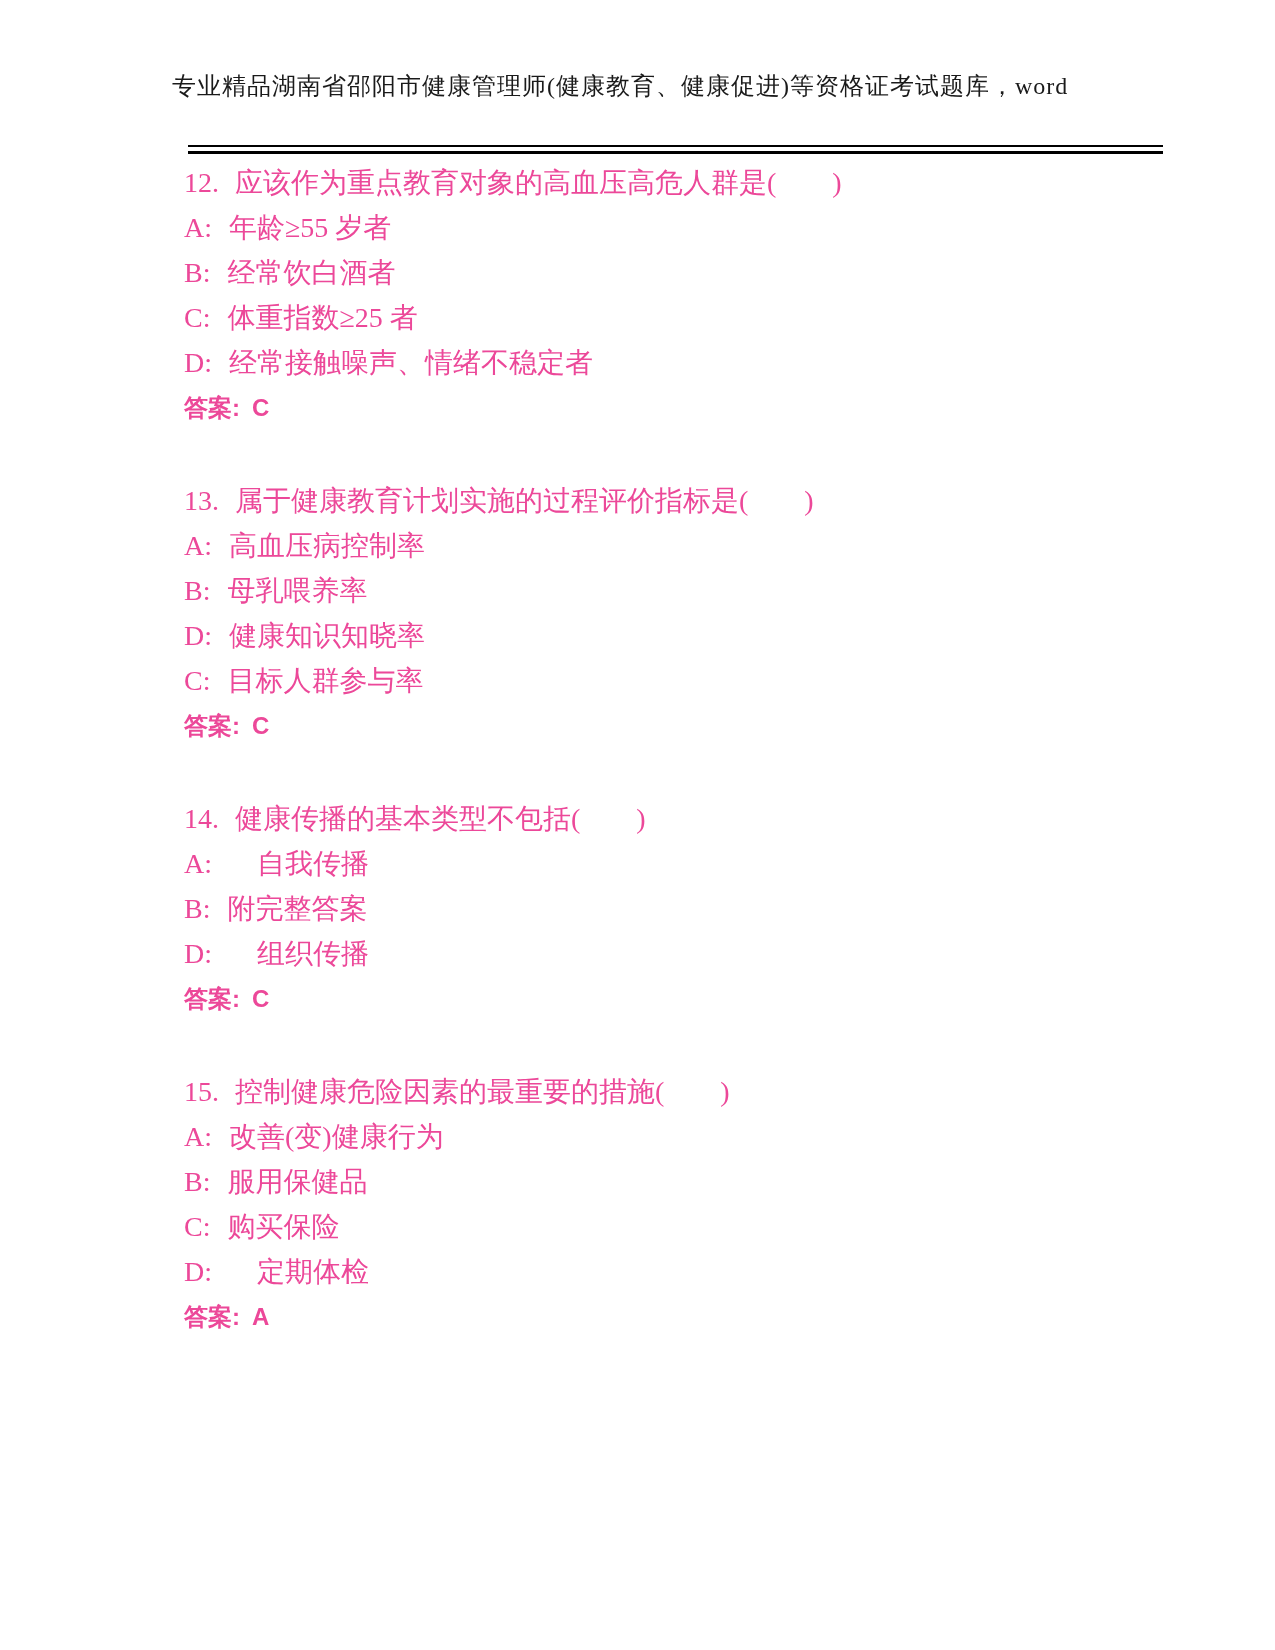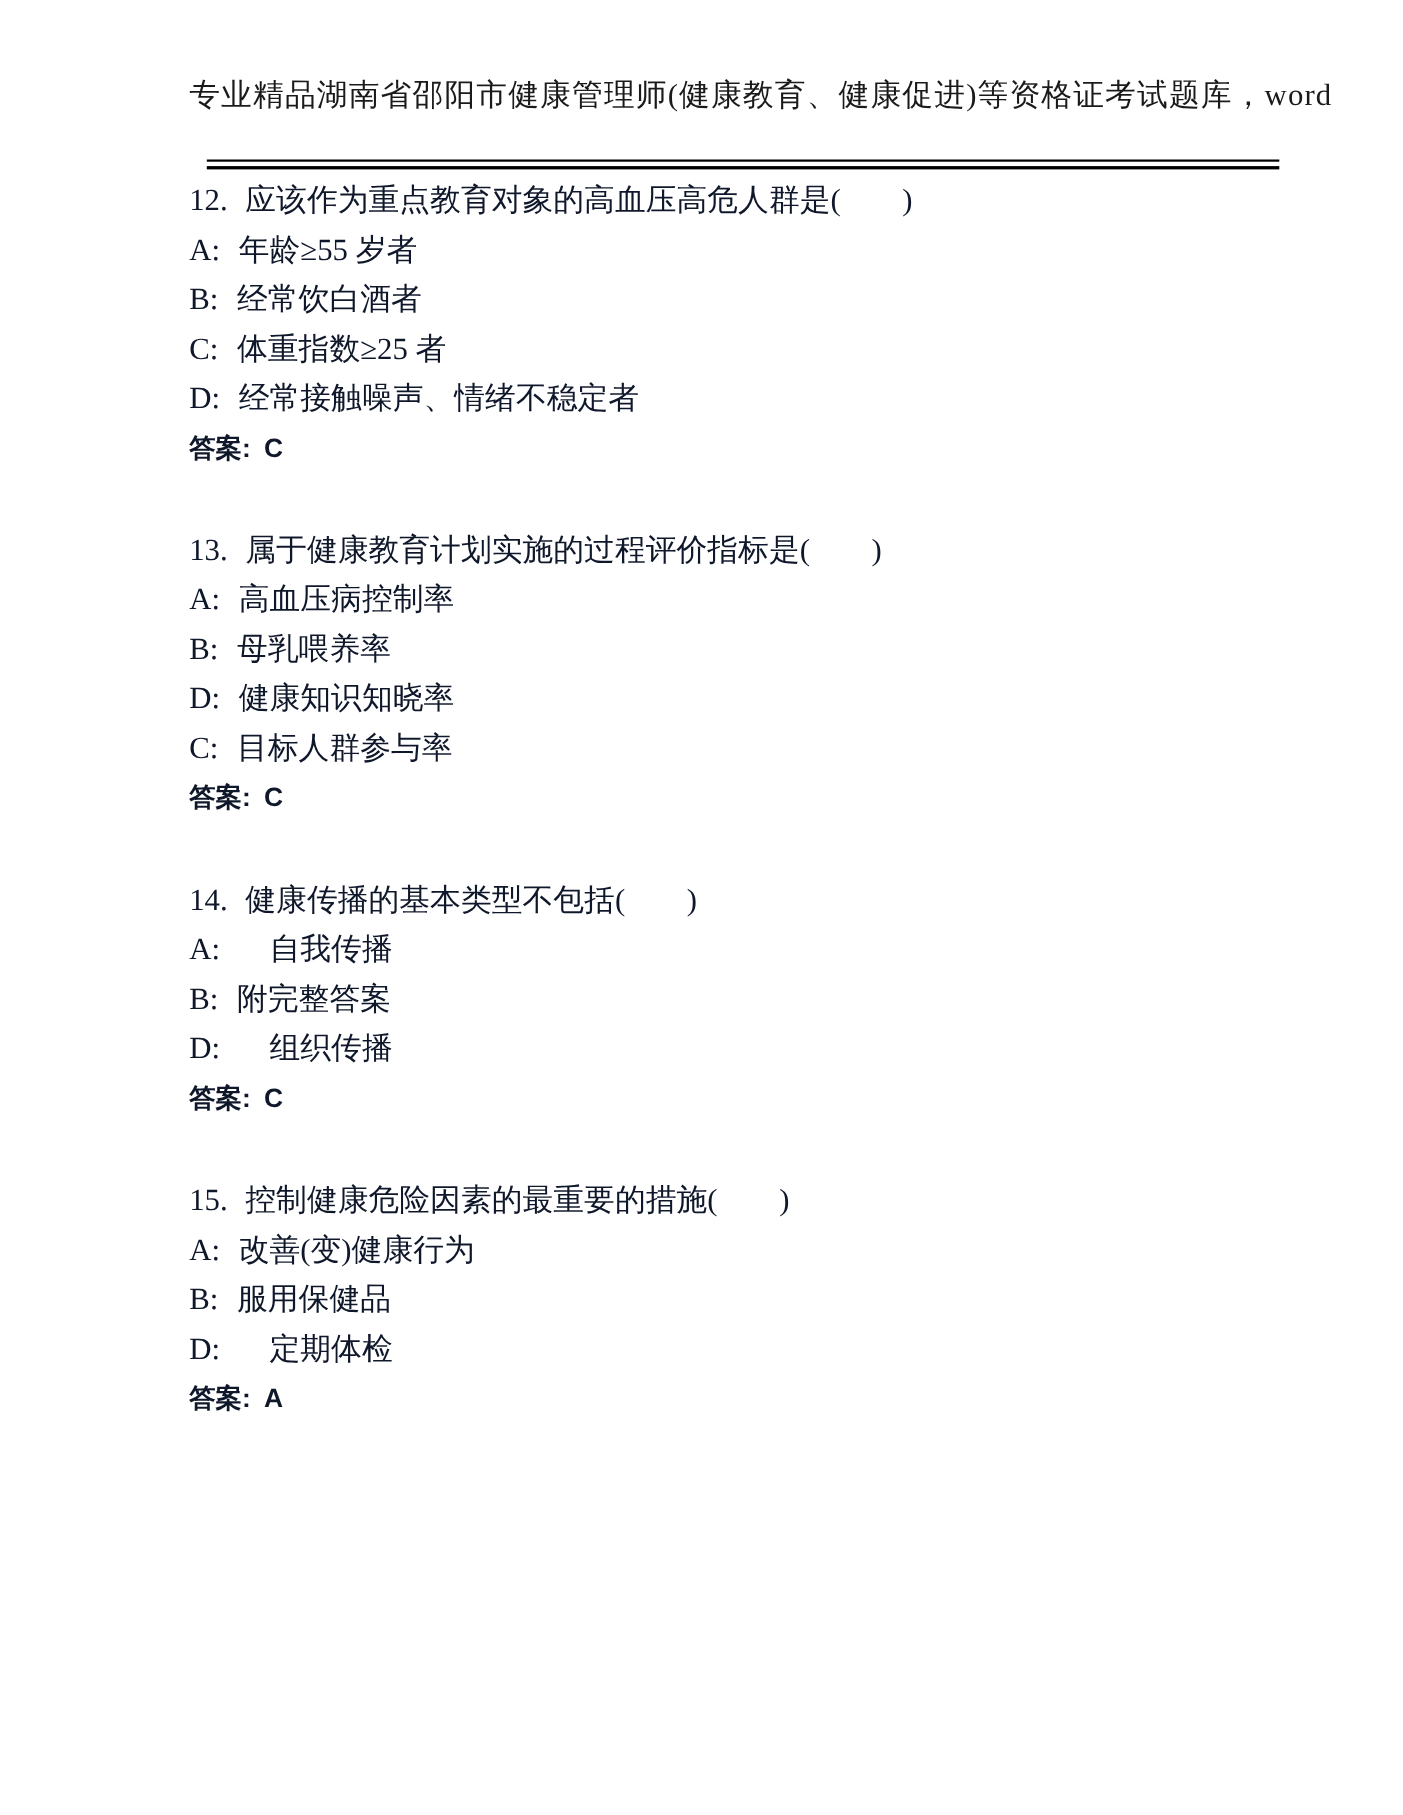--- a/index.html
+++ b/index.html
@@ -14,21 +14,21 @@
     color: #151515;
     font-family: "Liberation Serif", "DejaVu Serif", serif;
   }
   .page {
     box-sizing: border-box;
     width: 1275px;
     height: 1650px;
     padding: 69px 100px 0 172px;
   }
   .header {
-    font-size: 28px;
+    font-size: 24px;
     line-height: 35px;
     letter-spacing: 1px;
     color: #1a1a1a;
   }
   .header .h-line {
     white-space: pre;
   }
   .double-rule {
     margin-top: 41px;
     margin-left: 16px;
@@ -41,21 +41,22 @@
     margin-top: 6px;
   }
   .question {
     margin-bottom: 48px;
   }
   .q-line {
     font-size: 28px;
     line-height: 45px;
     height: 45px;
     white-space: pre;
-    color: #0f172a;
+    color: #ec4899;
+    margin-left: 12px;
   }
   .q-number {
     display: inline-block;
     margin-right: 16px;
     letter-spacing: 0;
   }
   .opt-label {
     display: inline-block;
     margin-right: 17px;
     letter-spacing: 0;
@@ -109,18 +110,19 @@
       <div class="q-line"><span class="opt-label">A:</span><span class="opt-text">　自我传播</span></div>
       <div class="q-line"><span class="opt-label">B:</span><span class="opt-text">附完整答案</span></div>
       <div class="q-line"><span class="opt-label">D:</span><span class="opt-text">　组织传播</span></div>
       <div class="q-line answer-line"><span class="answer-label">答案:</span><span class="answer-value">C</span></div>
     </div>
 
     <div class="question">
       <div class="q-line"><span class="q-number">15.</span><span class="q-stem">控制健康危险因素的最重要的措施(　　)</span></div>
       <div class="q-line"><span class="opt-label">A:</span><span class="opt-text">改善(变)健康行为</span></div>
       <div class="q-line"><span class="opt-label">B:</span><span class="opt-text">服用保健品</span></div>
+      <div class="q-line"><span class="opt-label">C:</span><span class="opt-text">购买保险</span></div>
       <div class="q-line"><span class="opt-label">D:</span><span class="opt-text">　定期体检</span></div>
       <div class="q-line answer-line"><span class="answer-label">答案:</span><span class="answer-value">A</span></div>
     </div>
 
   </div>
 </div>
 
 </body></html>

